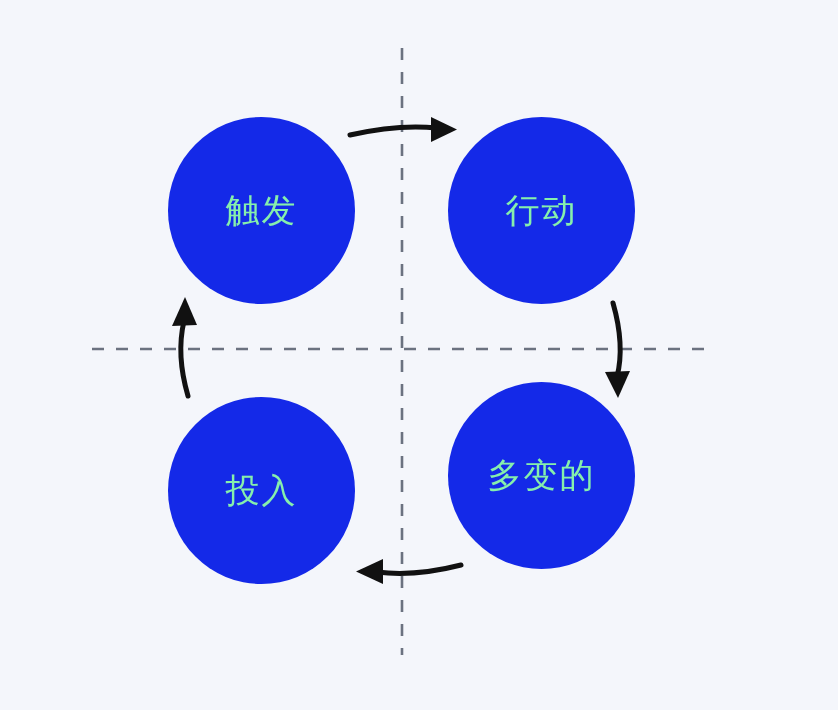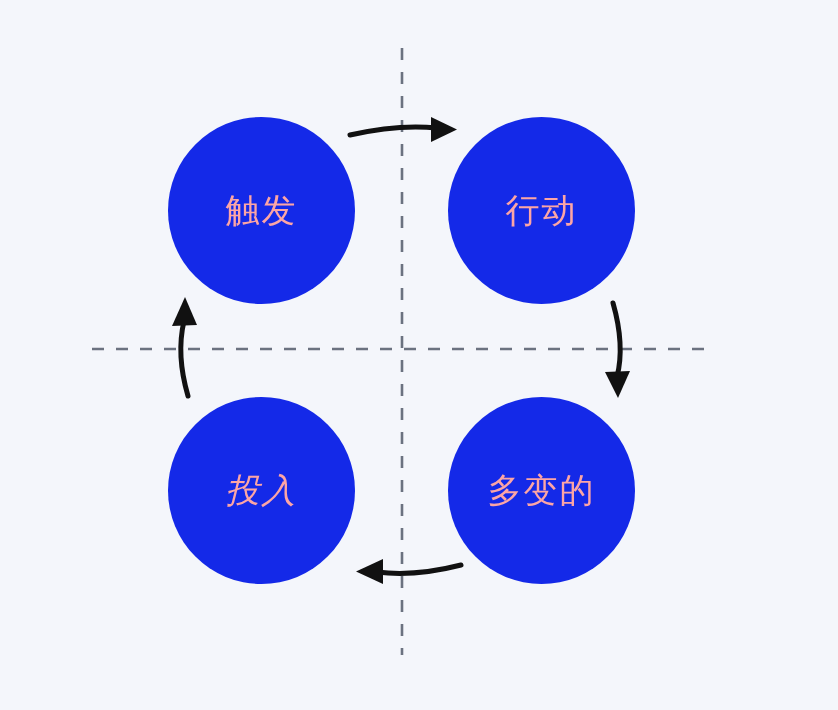--- a/index.html
+++ b/index.html
@@ -38,28 +38,28 @@
     align-items: center;
     justify-content: center;
     color: #ffffff;
     text-align: center;
     letter-spacing: 2px;
     line-height: 1.28;
   }
   .node-label {
     font-size: 34px;
     font-weight: 400;
-    color: #fca5a5;
+    color: #86efac;
     white-space: nowrap;
     display: block;
   }
   .node-tl { left: 168px; top: 117px; width: 187px; height: 187px; }
   .node-tr { left: 448px; top: 117px; width: 187px; height: 187px; justify-content: center; }
-  .node-bl { left: 168px; top: 397px; width: 187px; height: 187px; font-style: italic; }
-  .node-br { left: 448px; top: 397px; width: 187px; height: 187px; }
+  .node-bl { left: 168px; top: 397px; width: 187px; height: 187px; }
+  .node-br { left: 448px; top: 382px; width: 187px; height: 187px; }
 </style>
 </head>
 <body>
 
 <div id="diagram-root">
 
   <svg class="axis-layer" width="838" height="710" viewBox="0 0 838 710" xmlns="http://www.w3.org/2000/svg">
     <line x1="402" y1="48" x2="402" y2="655" stroke="#6b7280" stroke-width="2.6" stroke-dasharray="12 12" stroke-linecap="butt"></line>
     <line x1="92" y1="349" x2="712" y2="349" stroke="#6b7280" stroke-width="2.6" stroke-dasharray="12 12" stroke-linecap="butt"></line>
   </svg>

